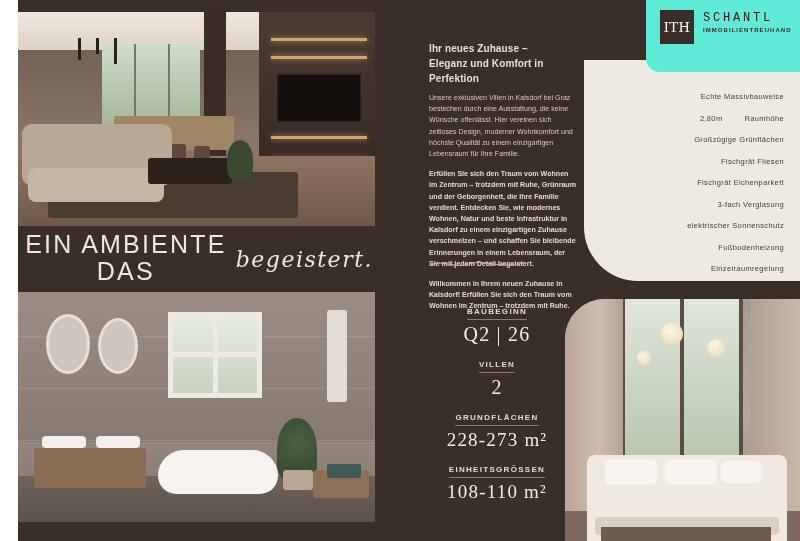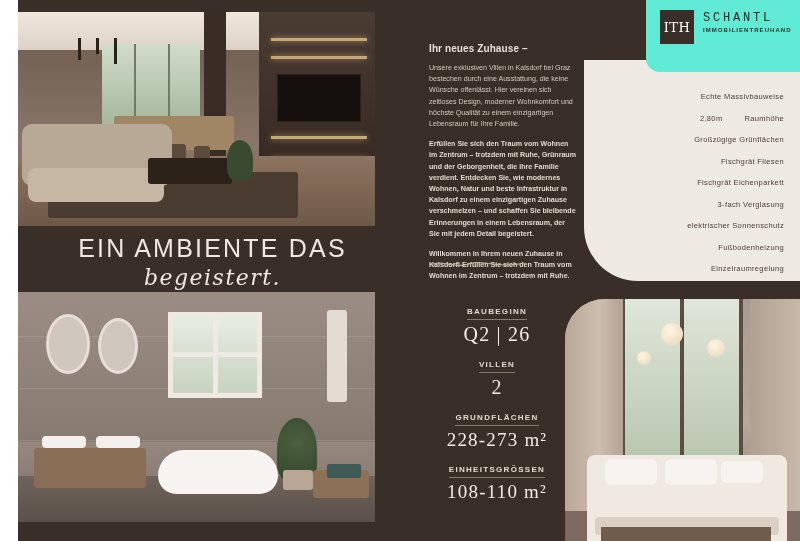--- a/index.html
+++ b/index.html
@@ -46,22 +46,22 @@
   
   .photo-bath {
     position: absolute;
     left: 18px; top: 292px; width: 357px; height: 230px;
     overflow: hidden;
     background: #6a5a52;
   }
 
   .headline-wrap {
     position: absolute;
-    left: 34px; top: 226px; width: 357px; height: 64px;
-    display: flex; flex-direction: column;
+    left: 16px; top: 226px; width: 357px; height: 64px;
+    display: flex; 
     align-items: center; justify-content: flex-end;
   }
   .headline-main {
     color: #efe7e1;
     font-size: 25px;
     letter-spacing: 2.2px;
     font-weight: 400;
     text-align: center;
     line-height: 1.1;
   }
@@ -340,20 +340,21 @@
       <div class="logo-text">
         <div class="logo-name">SCHANTL</div>
         <div class="logo-sub">IMMOBILIENTREUHAND</div>
       </div>
     </div>
   </div>
 
   <div class="copy-block">
     <div class="copy-title">
       <div>Ihr neues Zuhause –</div>
+      <div>Eleganz und Komfort in Perfektion</div>
     </div>
     <p class="copy-p">Unsere exklusiven Villen in Kalsdorf bei Graz bestechen durch eine Ausstattung, die keine Wünsche offenlässt. Hier vereinen sich zeitloses Design, moderner Wohnkomfort und höchste Qualität zu einem einzigartigen Lebensraum für Ihre Familie.</p>
     <p class="copy-p bold">Erfüllen Sie sich den Traum vom Wohnen im Zentrum – trotzdem mit Ruhe, Grünraum und der Geborgenheit, die Ihre Familie verdient. Entdecken Sie, wie modernes Wohnen, Natur und beste Infrastruktur in Kalsdorf zu einem einzigartigen Zuhause verschmelzen – und schaffen Sie bleibende Erinnerungen in einem Lebensraum, der Sie mit jedem Detail begeistert.</p>
     <p class="copy-p bold">Willkommen in Ihrem neuen Zuhause in Kalsdorf! Erfüllen Sie sich den Traum vom Wohnen im Zentrum – trotzdem mit Ruhe.</p>
   </div>
 
   <svg class="squiggle" viewBox="0 0 96 12">
     <path d="M1 7 C14 1, 26 11, 40 6 C54 1, 68 11, 95 5" fill="none" stroke="#c7b6a8" stroke-width="1"></path>
   </svg>
 

